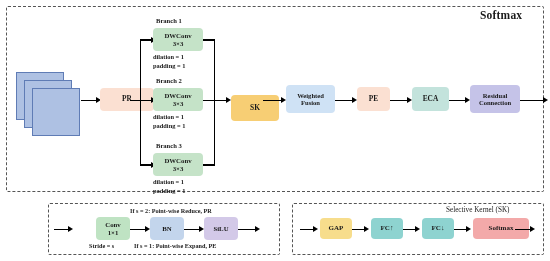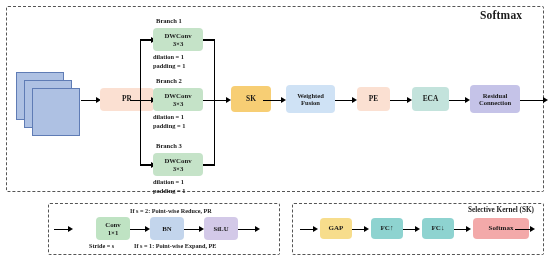--- a/index.html
+++ b/index.html
@@ -8,21 +8,21 @@
 
   .abs{position:absolute;}
 
   
   .dashed-box{position:absolute;border:1.4px dashed #555;border-radius:2px;box-sizing:border-box;}
   #main-box{left:6px;top:6px;width:538px;height:186px;}
   #legend-conv-box{left:48px;top:203px;width:232px;height:52px;}
   #legend-sk-box{left:292px;top:203px;width:252px;height:52px;}
 
   #sfaconv-title{left:480px;top:9px;font-size:11.5px;font-weight:bold;letter-spacing:.2px;}
-  #sk-title{left:446px;top:206px;font-size:7.2px;font-weight:bold;margin-left:22px;}
+  #sk-title{left:446px;top:206px;font-size:7.2px;font-weight:normal;}
 
   
   .node{position:absolute;box-sizing:border-box;border-radius:4px;
         display:flex;align-items:center;justify-content:center;
         text-align:center;line-height:1.12;font-weight:bold;}
 
   
   .fmap{position:absolute;width:48px;height:48px;box-sizing:border-box;
         background:#aec1e3;border:1px solid #5f7cb5;}
 
@@ -92,21 +92,21 @@
 <div class="cap" style="left:153px;top:178px;">dilation = 1</div>
 <div class="cap" style="left:153px;top:187px;">padding = 1</div>
 
 <div class="hline" style="left:203px;top:39.4px;width:12px;"></div>
 <div class="hline" style="left:203px;top:99.5px;width:12px;"></div>
 <div class="hline" style="left:203px;top:164.4px;width:12px;"></div>
 <div class="vline" style="left:214px;top:39px;height:126px;"></div>
 <div class="hline" style="left:214px;top:99.5px;width:13px;"></div>
 <div class="ahead" style="left:226px;top:96.6px;"></div>
 
-<div class="node" style="left:231px;top:86px;width:40px;height:26px;background:#f7ce74;font-size:7.4px;">
+<div class="node" style="left:231px;top:95px;width:48px;height:26px;background:#f7ce74;font-size:7.4px;">
   <span>SK</span>
 </div>
 <div class="hline" style="left:263px;top:99.5px;width:19px;"></div>
 <div class="ahead" style="left:281px;top:96.6px;"></div>
 
 <div class="node" style="left:286px;top:85px;width:49px;height:28px;background:#cfe2f5;font-size:6.6px;flex-direction:column;">
   <span>Weighted</span>
   <span>Fusion</span>
 </div>
 <div class="hline" style="left:335px;top:99.5px;width:18px;"></div>

